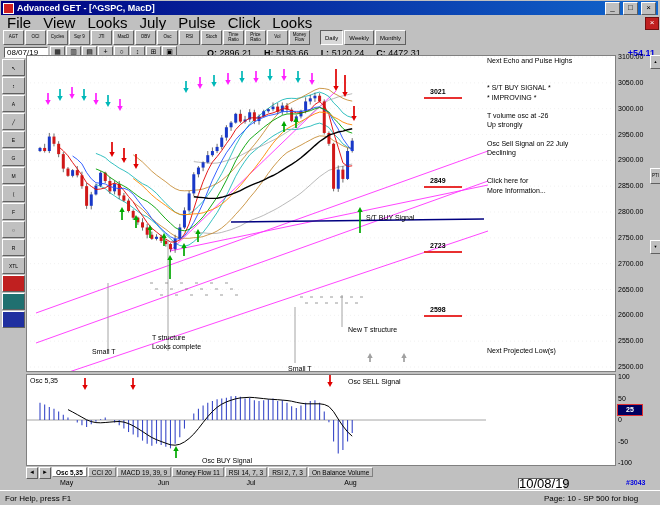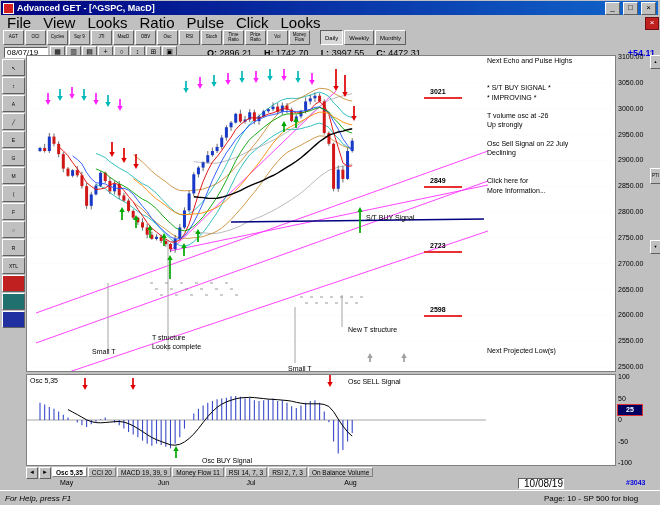--- a/index.html
+++ b/index.html
@@ -34,42 +34,42 @@
   .ann{position:absolute;font-size:7px;color:#000;white-space:nowrap;}
   .lvl{position:absolute;font-size:7px;font-weight:bold;}
   .lvl-dash{position:absolute;height:2px;background:#e83030;}
   .oscbadge{left:617px;top:404px;width:24px;height:10px;background:#000060;color:#ffffff;font-size:7px;font-weight:bold;text-align:center;line-height:10px;border:1px solid #e03030;}
   .tabrow{left:26px;top:467px;width:624px;height:11px;display:flex;gap:1px;align-items:flex-start;}
   .navbtn{width:10px;height:10px;font-size:6px;line-height:9px;text-align:center;flex:0 0 auto;}
   .tab{font-size:6.5px;height:10px;line-height:9px;padding:0 3px;background:#c0c0c0;border:1px solid #808080;border-top-color:#fff;border-left-color:#fff;white-space:nowrap;box-sizing:border-box;}
   .tab.sel{background:#ffffff;font-weight:bold;}
   .xaxis{left:26px;top:478px;width:634px;height:12px;font-size:7px;}
   .month{position:absolute;top:1px;}
-  .cursor-date{position:absolute;left:492px;top:0;width:46px;height:11px;background:#ffffff;font-size:10px;line-height:10px;text-align:right;box-sizing:border-box;}
+  .cursor-date{position:absolute;left:492px;top:0;width:46px;height:11px;background:#ffffff;font-size:13px;line-height:10px;text-align:left;box-sizing:border-box;}
   .barcount{position:absolute;left:600px;top:1px;color:#0000e0;font-weight:bold;}
   .statusbar{left:0;top:490px;width:660px;height:15px;border-top:1px solid #ffffff;font-size:8px;background:#c0c0c0;}
-  .status-help{position:absolute;left:5px;top:3px;font-style:italic;}
+  .status-help{position:absolute;left:5px;top:3px;}
   .status-page{position:absolute;left:544px;top:3px;}
 </style>
 </head>
 <body>
 
 <div class="abs titlebar">
   <span class="app-icon"></span>
   <span class="title-text">Advanced GET - [^GSPC, MacD]</span>
   <span class="wbtn raised">_</span>
   <span class="wbtn raised">□</span>
   <span class="wbtn raised">×</span>
 </div>
 
 <div class="abs menubar" id="menubar">
     <span class="menu-item">File</span>
     <span class="menu-item">View</span>
     <span class="menu-item">Looks</span>
-    <span class="menu-item">Ratio</span>
+    <span class="menu-item">July</span>
     <span class="menu-item">Pulse</span>
     <span class="menu-item">Click</span>
     <span class="menu-item">Looks</span>
   </div>
 <div class="abs menu-close">×</div>
 
 <div class="abs toolbar1" id="toolbar1">
     <span class="tbtn raised">AGT</span>
     <span class="tbtn raised">OCI</span>
     <span class="tbtn raised">Cycles</span>
@@ -96,22 +96,22 @@
       <span class="ibtn raised">▥</span>
       <span class="ibtn raised">▤</span>
       <span class="ibtn raised">+</span>
       <span class="ibtn raised">○</span>
       <span class="ibtn raised">↕</span>
       <span class="ibtn raised">⊞</span>
       <span class="ibtn raised">▣</span>
     </span>
   <span class="quote">
     <span><b>O:</b> <span>2896.21</span></span>
-    <span><b>H:</b> <span>1742.70</span></span>
-    <span><b>L:</b> <span>3997.55</span></span>
+    <span><b>H:</b> <span>5193.66</span></span>
+    <span><b>L:</b> <span>5120.24</span></span>
     <span><b>C:</b> <span>4472.31</span></span>
   </span>
   <span class="change">+54.11</span>
 </div>
 
 <div class="abs lefttools" id="lefttools">
     <span class="ltool raised">↖</span>
     <span class="ltool raised">↕</span>
     <span class="ltool raised">A</span>
     <span class="ltool raised">╱</span>

